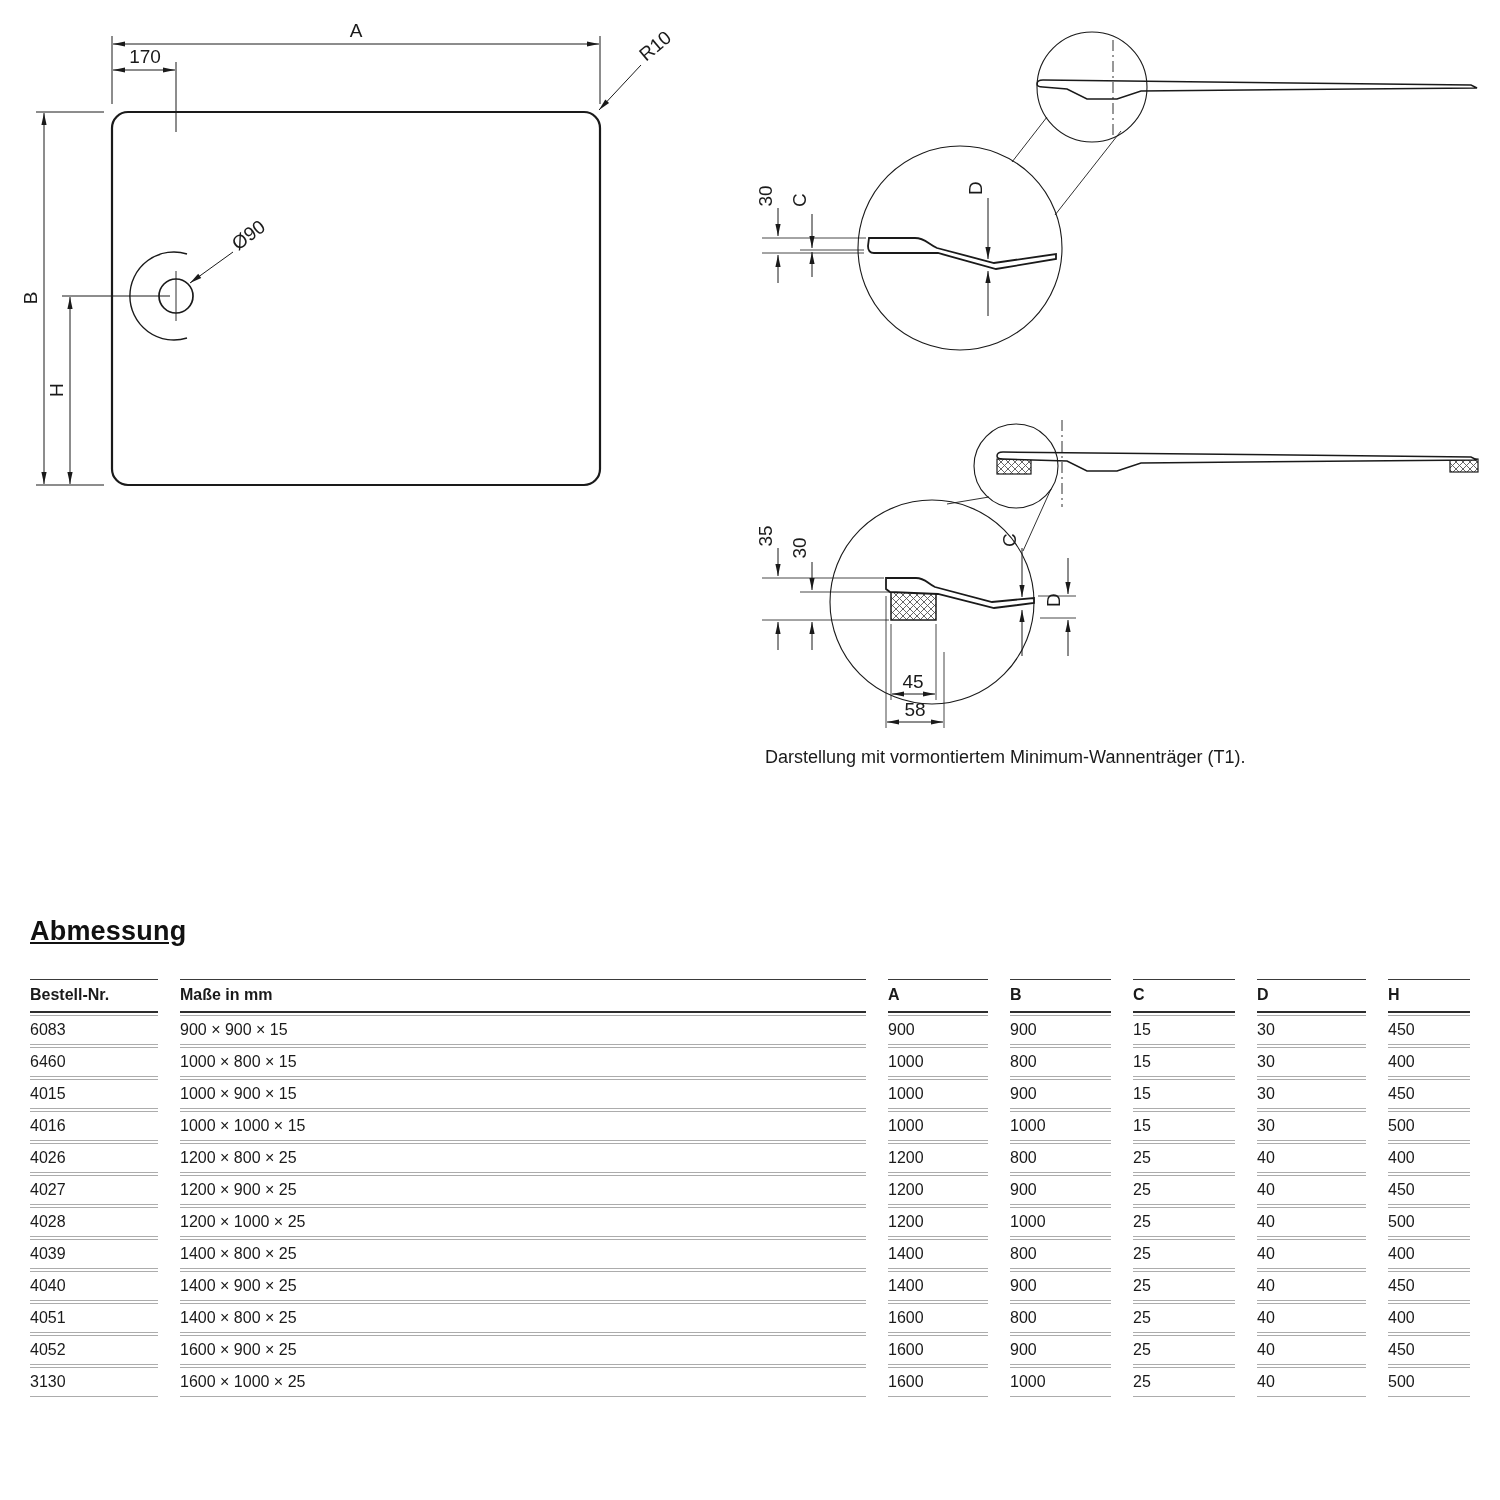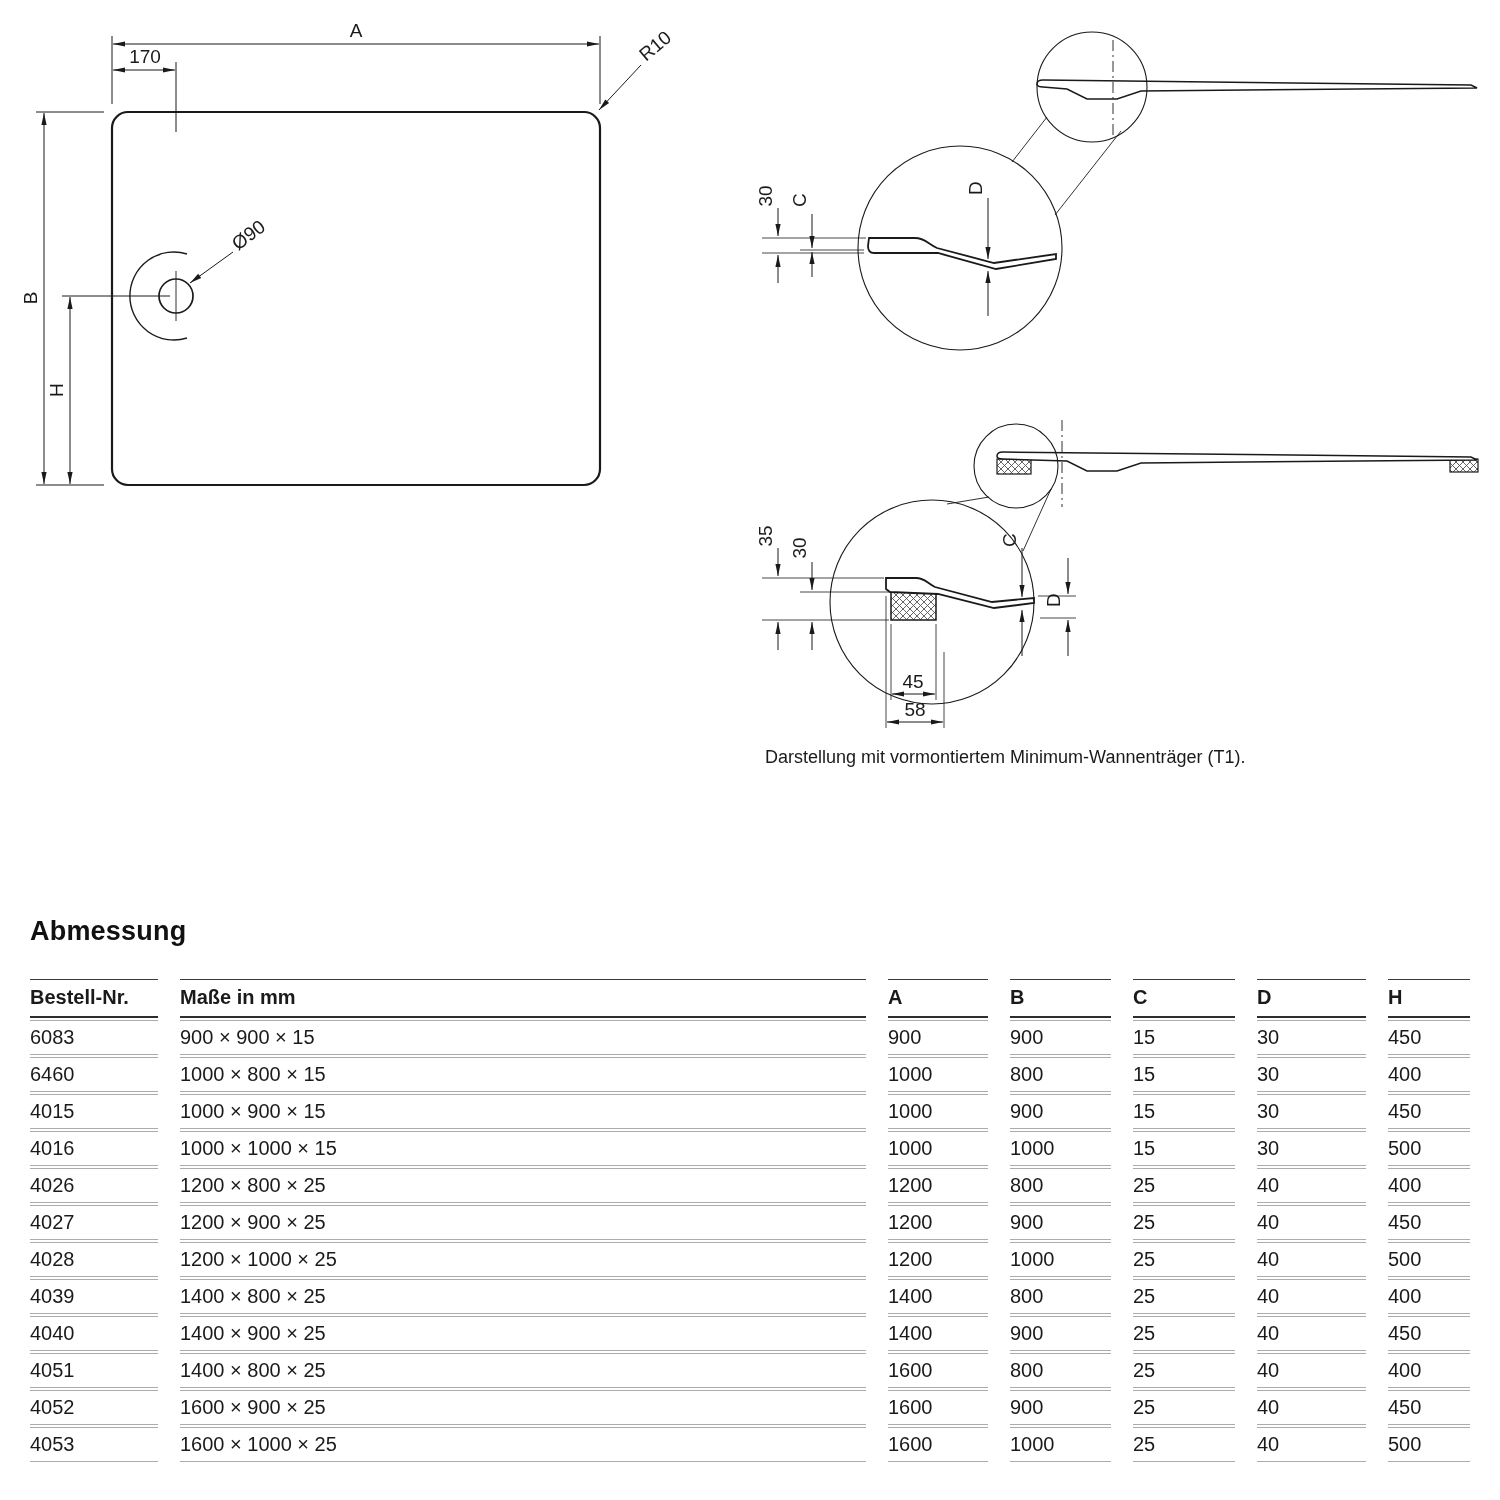--- a/index.html
+++ b/index.html
@@ -11,25 +11,25 @@
   .page { position:absolute; inset:0; }
   svg.drawing { position:absolute; top:0; left:0; display:block; }
 
   
   .lbl { font:19px "Liberation Sans", sans-serif; fill:#1a1a1a; stroke:none; }
   .caption { font:18px "Liberation Sans", sans-serif; fill:#1a1a1a; stroke:none; }
   .cl { stroke-dasharray:11 4 2 4; stroke-width:0.9; }
 
   
   .dims { position:absolute; left:30px; right:30px; top:916px; }
-  .dims h2 { font-size:27px; font-weight:700; letter-spacing:.2px; margin-bottom:30px; color:#111; }
+  .dims h2 { font-size:27px; font-weight:700; letter-spacing:.2px; margin-bottom:30px; color:#111;text-decoration:underline; }
 
   table.dim-table {
     width:100%; border-collapse:separate; border-spacing:0 2px;
-    table-layout:fixed; font-size:20px;
+    table-layout:fixed; font-size:16px;
   }
   .dim-table th {
     text-align:left; font-weight:700; padding:7px 24px 9px 0;
     background:
       linear-gradient(#3a3a3a,#3a3a3a) no-repeat left top / calc(100% - 22px) 1px,
       linear-gradient(#2e2e2e,#2e2e2e) no-repeat left bottom / calc(100% - 22px) 2px;
   }
   .dim-table td {
     padding:6px 24px 6px 0; white-space:nowrap;
     background:
@@ -286,21 +286,21 @@
           <tr>
             <td>4052</td>
             <td>1600 × 900 × 25</td>
             <td>1600</td>
             <td>900</td>
             <td>25</td>
             <td>40</td>
             <td>450</td>
           </tr>
           <tr>
-            <td>4053</td>
+            <td>3130</td>
             <td>1600 × 1000 × 25</td>
             <td>1600</td>
             <td>1000</td>
             <td>25</td>
             <td>40</td>
             <td>500</td>
           </tr>
         </tbody>
     </table>
   </section>

